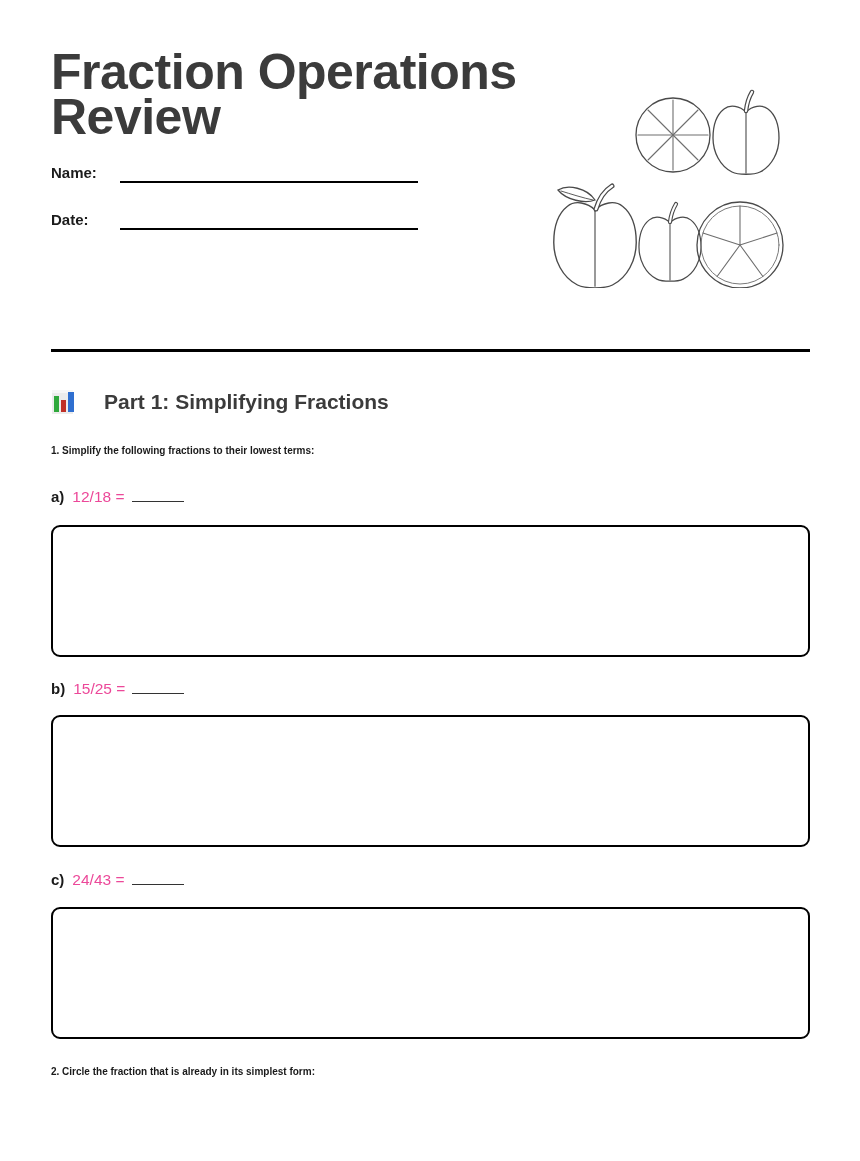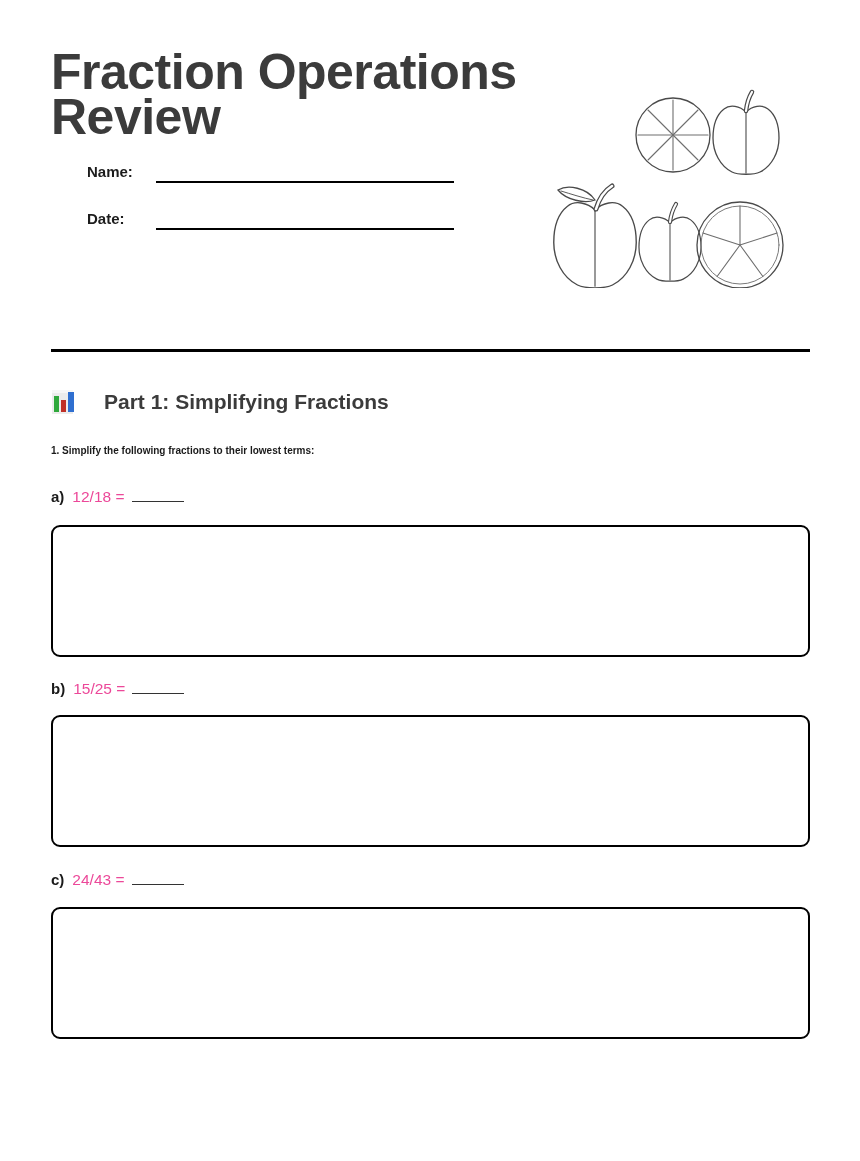--- a/index.html
+++ b/index.html
@@ -19,22 +19,21 @@
     font-size: 50px;
     line-height: 45px;
     font-weight: bold;
     color: #3b3b3b;
     letter-spacing: -0.5px;
   }
   .field-row {
     position: absolute;
     left: 51px;
     display: flex;
-    align-items: flex-start;
-    margin-left: 36px;
+    align-items: center;
   }
   .field-row.name-row { top: 163px; }
   .field-row.date-row { top: 210px; }
   .field-label {
     display: inline-block;
     width: 69px;
     font-size: 15px;
     font-weight: bold;
     color: #1c1c1c;
     padding-bottom: 2px;
@@ -233,19 +232,20 @@
   </div>
   <div class="work-box box-b"></div>
 
   <div class="item-row item-c">
     <span class="item-label">c)</span>
     <span class="item-expression">24/43 =</span>
     <span class="answer-blank"></span>
   </div>
   <div class="work-box box-c"></div>
 
+  <p class="prompt q2">2. Circle the fraction that is already in its simplest form:</p>
 
   <div class="option-row">
     <span class="radio-circle"></span>
     <span class="option-label">6/9</span>
   </div>
 
 </div>
 
 </body></html>

